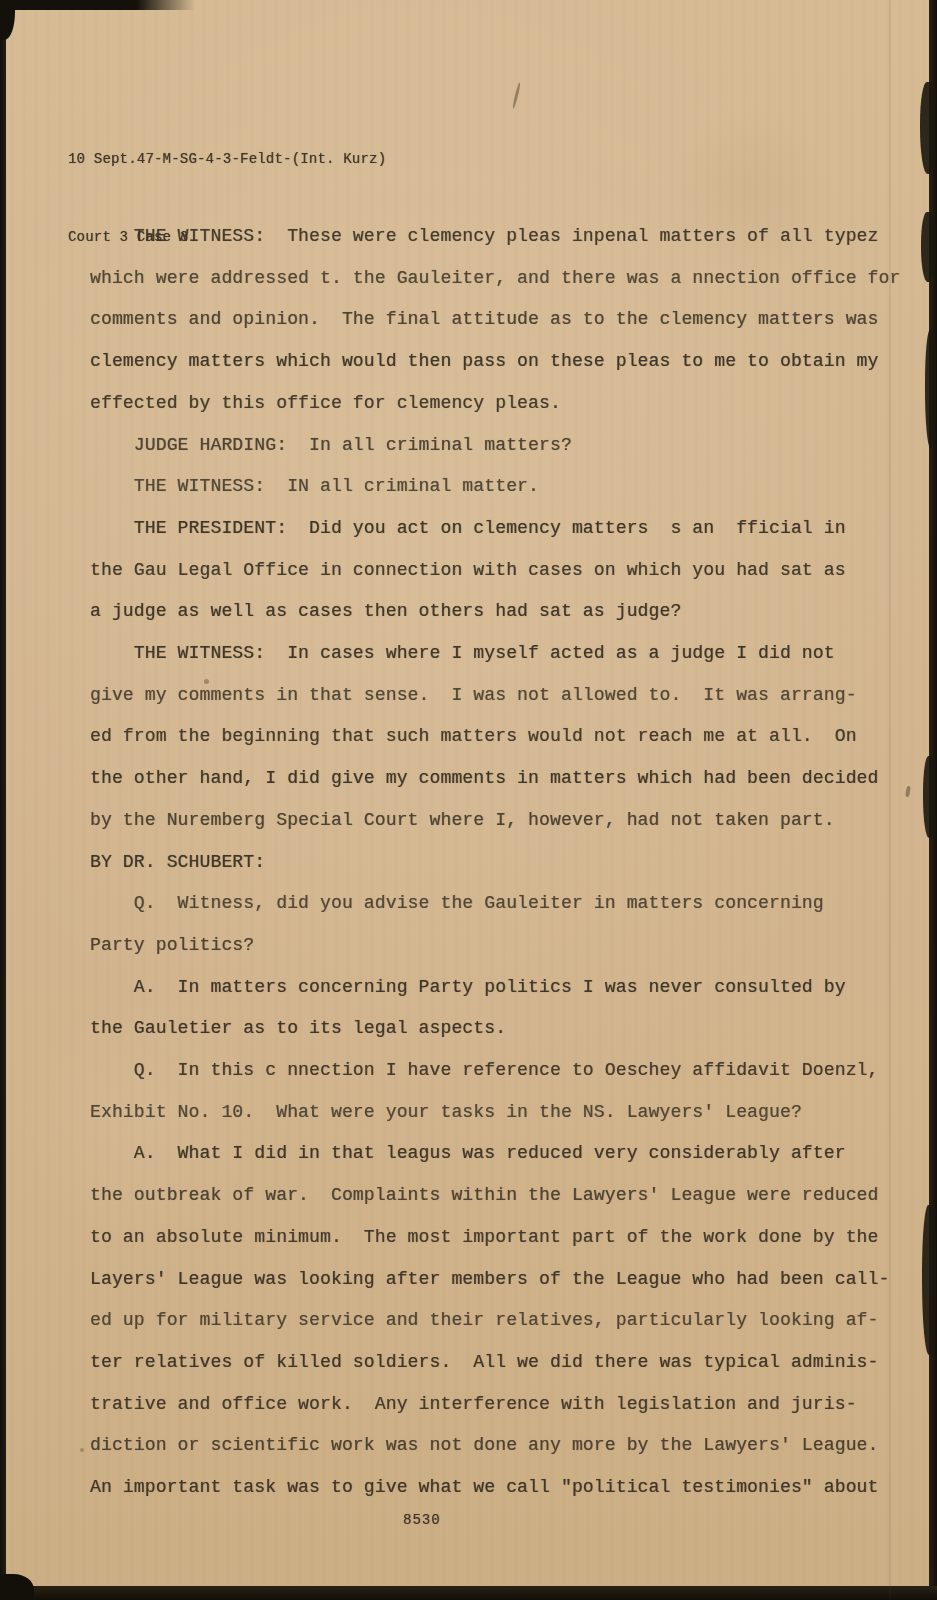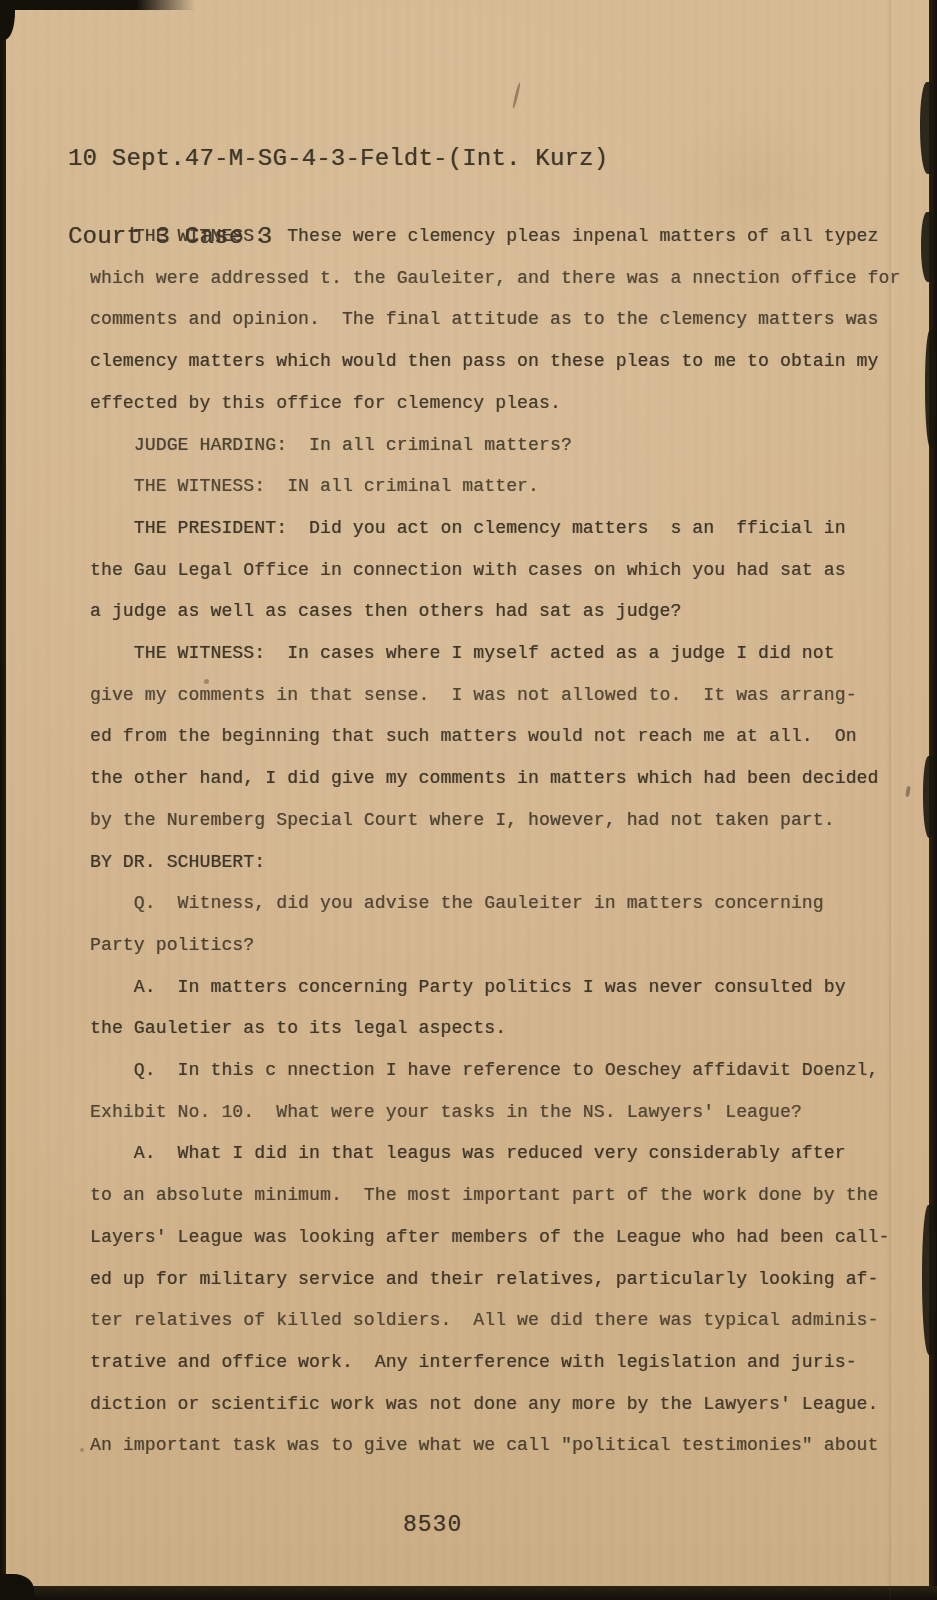--- a/index.html
+++ b/index.html
@@ -13,33 +13,33 @@
   .paper-texture{
     position:absolute;inset:0;pointer-events:none;
     background:
       repeating-linear-gradient(90deg, rgba(120,95,60,0.035) 0px, rgba(0,0,0,0) 3px, rgba(0,0,0,0) 9px, rgba(120,95,60,0.03) 12px),
       radial-gradient(circle 120px at 80% 12%, rgba(167,138,100,0.12), rgba(0,0,0,0) 70%),
       radial-gradient(circle 180px at 15% 70%, rgba(255,240,210,0.08), rgba(0,0,0,0) 70%);
   }
   .ink{color:rgba(58,50,38,0.92);text-shadow:0.5px 0.4px 0.7px rgba(70,60,44,0.55), -0.3px 0 0.4px rgba(70,60,44,0.25);}
   .header{
     position:absolute;left:68px;top:94px;
-    font-size:24px;line-height:26px;letter-spacing:0.2px;white-space:pre;
+    font-size:14px;line-height:26px;letter-spacing:0.2px;white-space:pre;
   }
   .body-lines{
     position:absolute;left:63px;top:216px;
     font-size:18px;line-height:41.7px;letter-spacing:0.15px;
   }
   .line{white-space:pre;margin-left:27px;}
   .line:nth-child(3n){opacity:0.90;}
   .line:nth-child(4n+1){opacity:0.96;}
   .line:nth-child(5n+2){opacity:0.87;}
   .page-number{
     position:absolute;left:403px;top:1512px;
-    font-size:23px;letter-spacing:1px;
+    font-size:14px;letter-spacing:1px;
   }
   
   .edge-left{position:absolute;left:0;top:0;width:6px;height:1600px;background:linear-gradient(90deg,#120f0a,#241d13);}
   .edge-right{position:absolute;right:0;top:0;width:8px;height:1600px;background:linear-gradient(270deg,#120f0a,#2a2216);}
   .edge-bottom{position:absolute;left:0;bottom:0;width:937px;height:14px;background:linear-gradient(0deg,#110e09,#2b2214);}
   .edge-topleft{position:absolute;left:0;top:0;width:195px;height:10px;background:linear-gradient(90deg,#14110b 70%,rgba(20,17,11,0));}
   .corner-blob-tl{position:absolute;left:0;top:0;width:15px;height:40px;background:#14110b;border-radius:0 0 70% 0;}
   .corner-blob-bl{position:absolute;left:0;bottom:0;width:34px;height:26px;background:#13100a;border-radius:0 60% 0 0;}
   .blotch{position:absolute;background:#1c1710;border-radius:45% 30% 40% 50%;opacity:0.9;}
   .b1{right:2px;top:82px;width:15px;height:92px;}
@@ -81,20 +81,21 @@
     <div class="line">the other hand, I did give my comments in matters which had been decided</div>
     <div class="line">by the Nuremberg Special Court where I, however, had not taken part.</div>
     <div class="line">BY DR. SCHUBERT:</div>
     <div class="line">    Q.  Witness, did you advise the Gauleiter in matters concerning</div>
     <div class="line">Party politics?</div>
     <div class="line">    A.  In matters concerning Party politics I was never consulted by</div>
     <div class="line">the Gauletier as to its legal aspects.</div>
     <div class="line">    Q.  In this c nnection I have reference to Oeschey affidavit Doenzl,</div>
     <div class="line">Exhibit No. 10.  What were your tasks in the NS. Lawyers' League?</div>
     <div class="line">    A.  What I did in that leagus was reduced very considerably after</div>
+    <div class="line">the outbreak of war.  Complaints within the Lawyers' League were reduced</div>
     <div class="line">to an absolute minimum.  The most important part of the work done by the</div>
     <div class="line">Layers' League was looking after members of the League who had been call-</div>
     <div class="line">ed up for military service and their relatives, particularly looking af-</div>
     <div class="line">ter relatives of killed soldiers.  All we did there was typical adminis-</div>
     <div class="line">trative and office work.  Any interference with legislation and juris-</div>
     <div class="line">diction or scientific work was not done any more by the Lawyers' League.</div>
     <div class="line">An important task was to give what we call "political testimonies" about</div>
   </div>
 
 <div class="page-number ink">8530</div>

